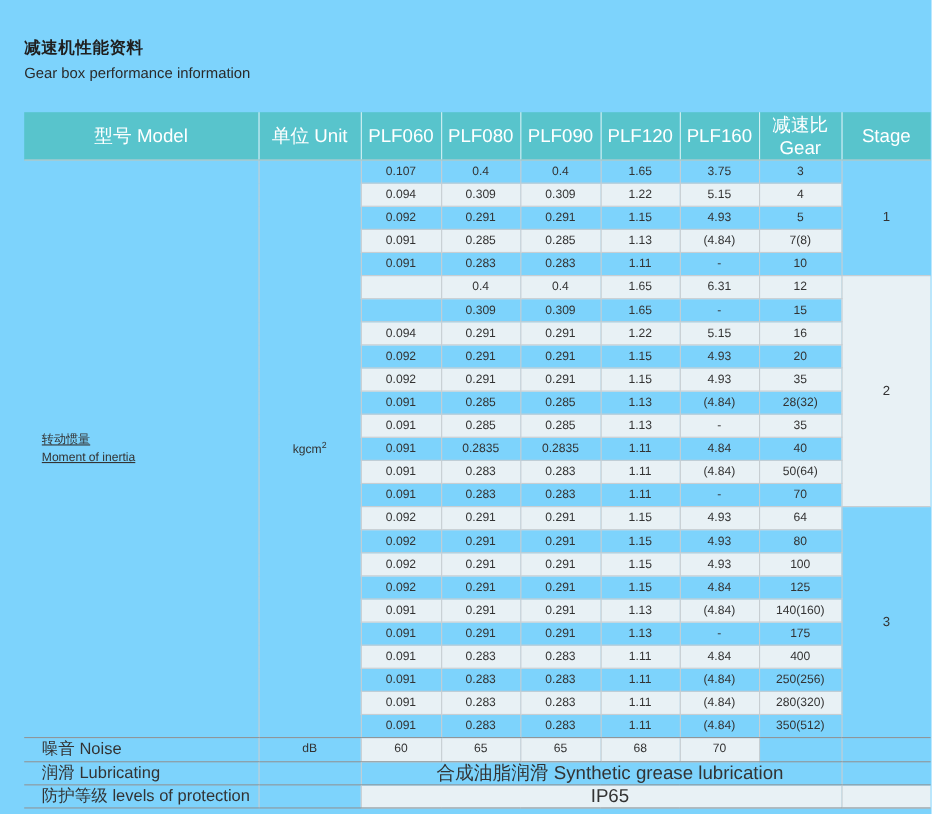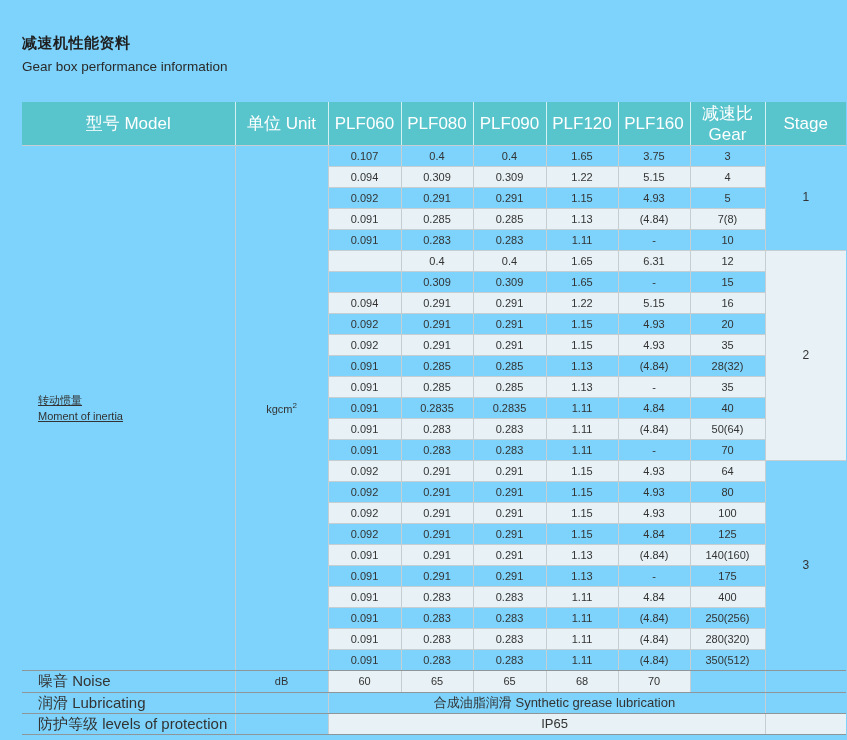--- a/index.html
+++ b/index.html
@@ -58,21 +58,21 @@
   tr.alt td.c-data { background:var(--alt,#e8f1f5); }
   
   tr.noise-row td { height:22px; border-bottom:1px solid var(--line-dark,#8f969a); }
   tr.lub-row td, tr.prot-row td { height:21px; border-bottom:1px solid var(--line-dark,#8f969a); }
   tr.last-inertia td.c-data, tr.last-inertia td.c-plain { border-bottom:1px solid var(--line-dark,#8f969a); }
   td.row-label {
     text-align:left; padding-left:16px; font-size:15px;
     border-right:1px solid var(--line,#c7ced2);
   }
   td.unit-small { border-right:1px solid var(--line,#c7ced2); }
-  td.span-cell { border-right:1px solid var(--line,#c7ced2); font-size:13px;padding-left:16px; }
+  td.span-cell { border-right:1px solid var(--line,#c7ced2); font-size:17px;padding-left:16px; }
   td.span-blue { background:var(--alt,#e8f1f5); }
   td.noise-val { border-right:1px solid var(--line,#c7ced2); background:var(--alt,#e8f1f5);text-align:center; }
   td.noise-empty { border-right:1px solid var(--line,#c7ced2); }
   td.end-col { border-right:none; }
 </style>
 </head>
 <body>
 
 <div class="sheet">
   <div class="titles">

